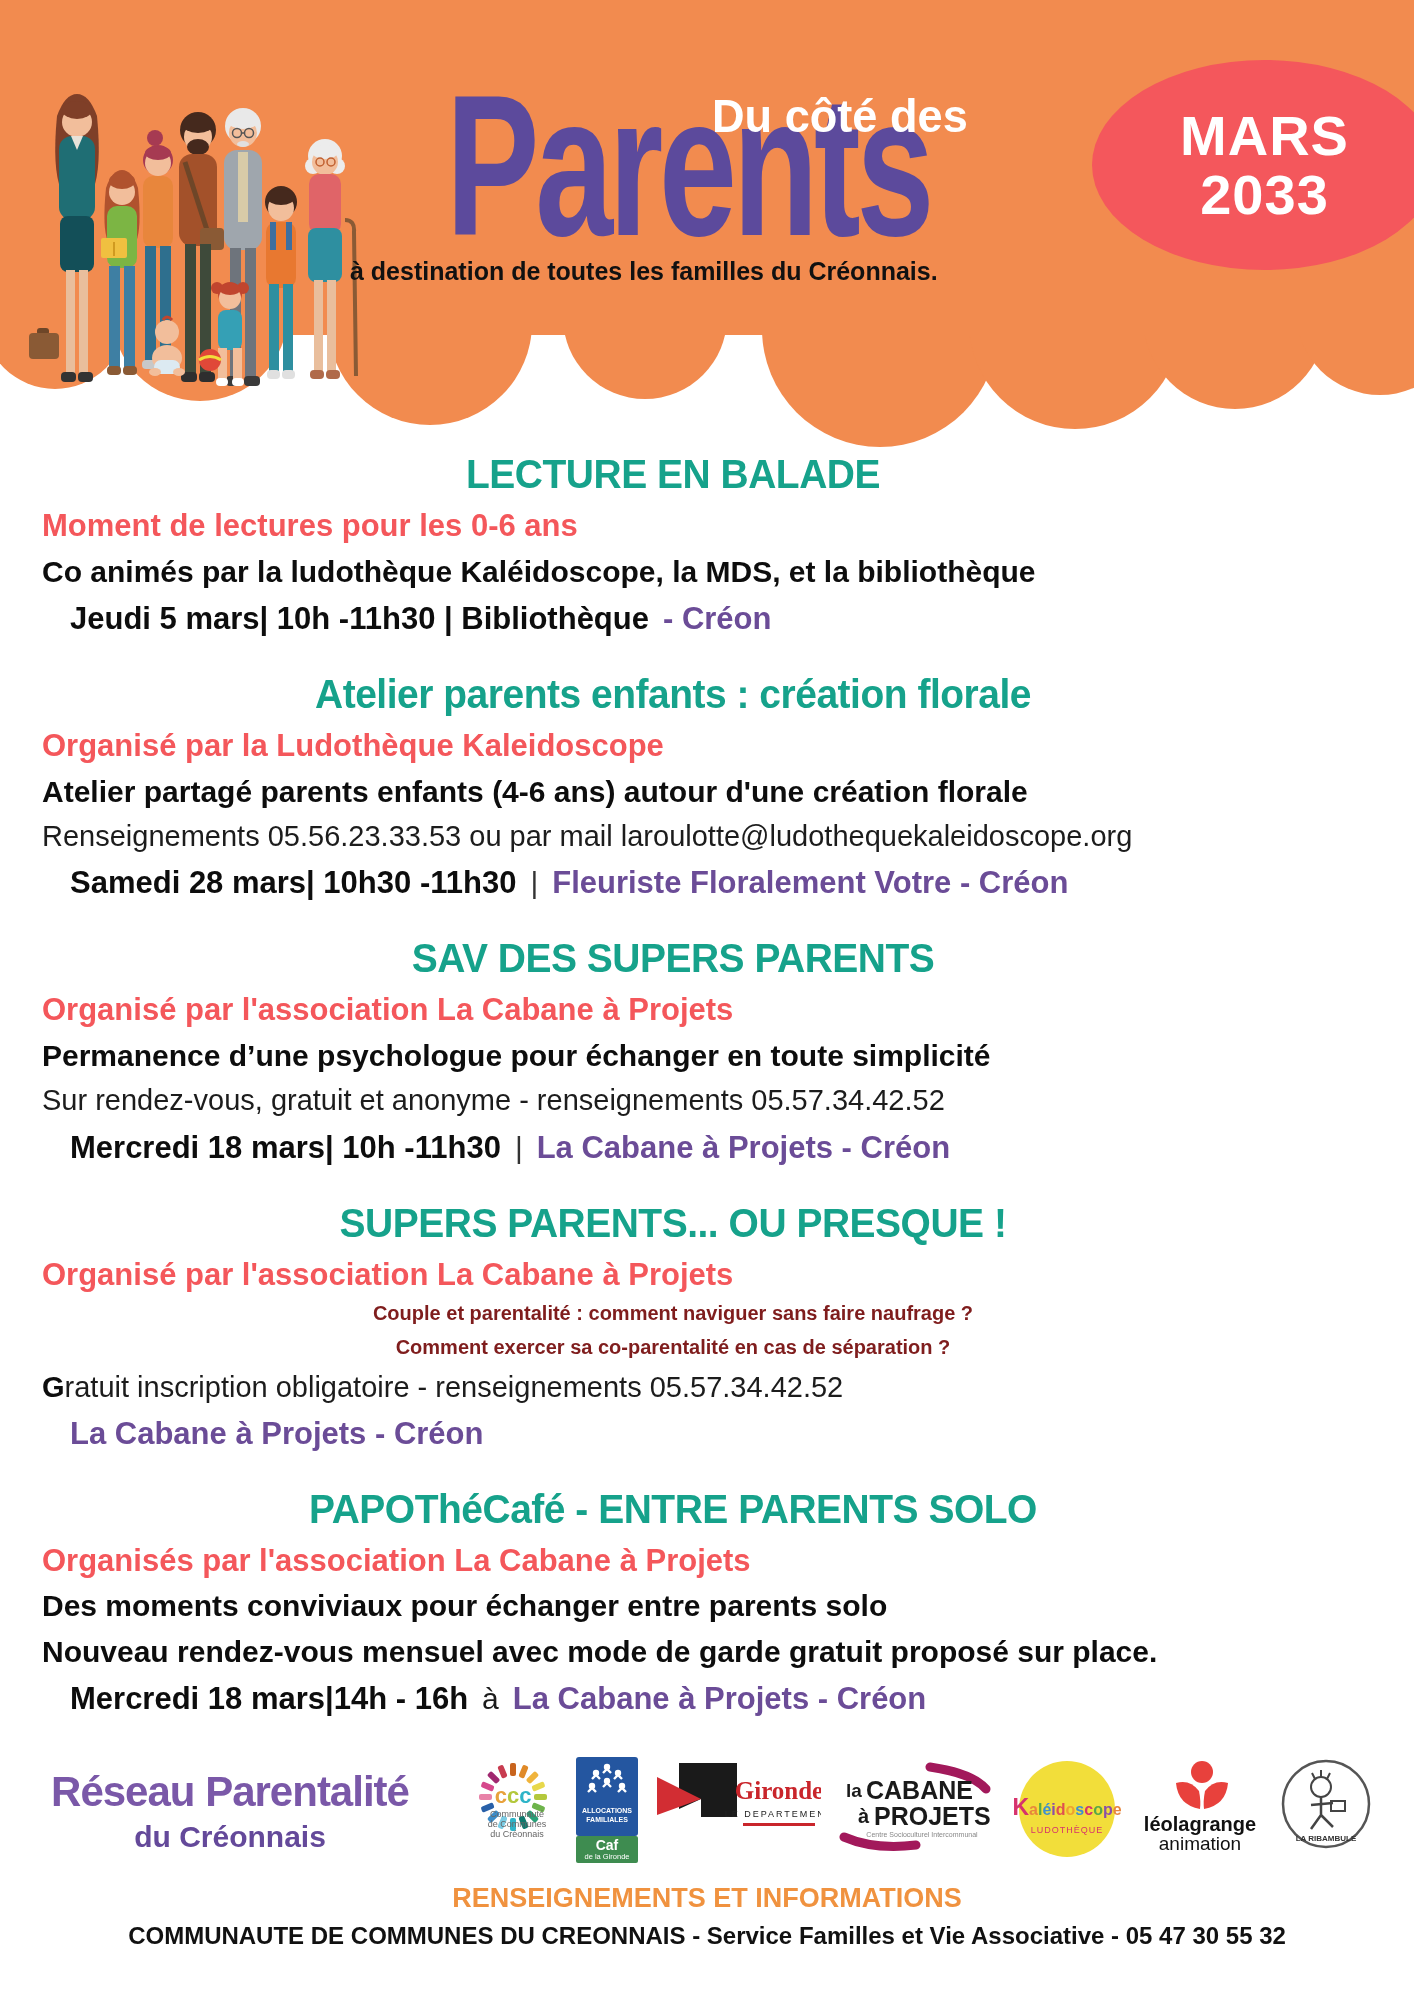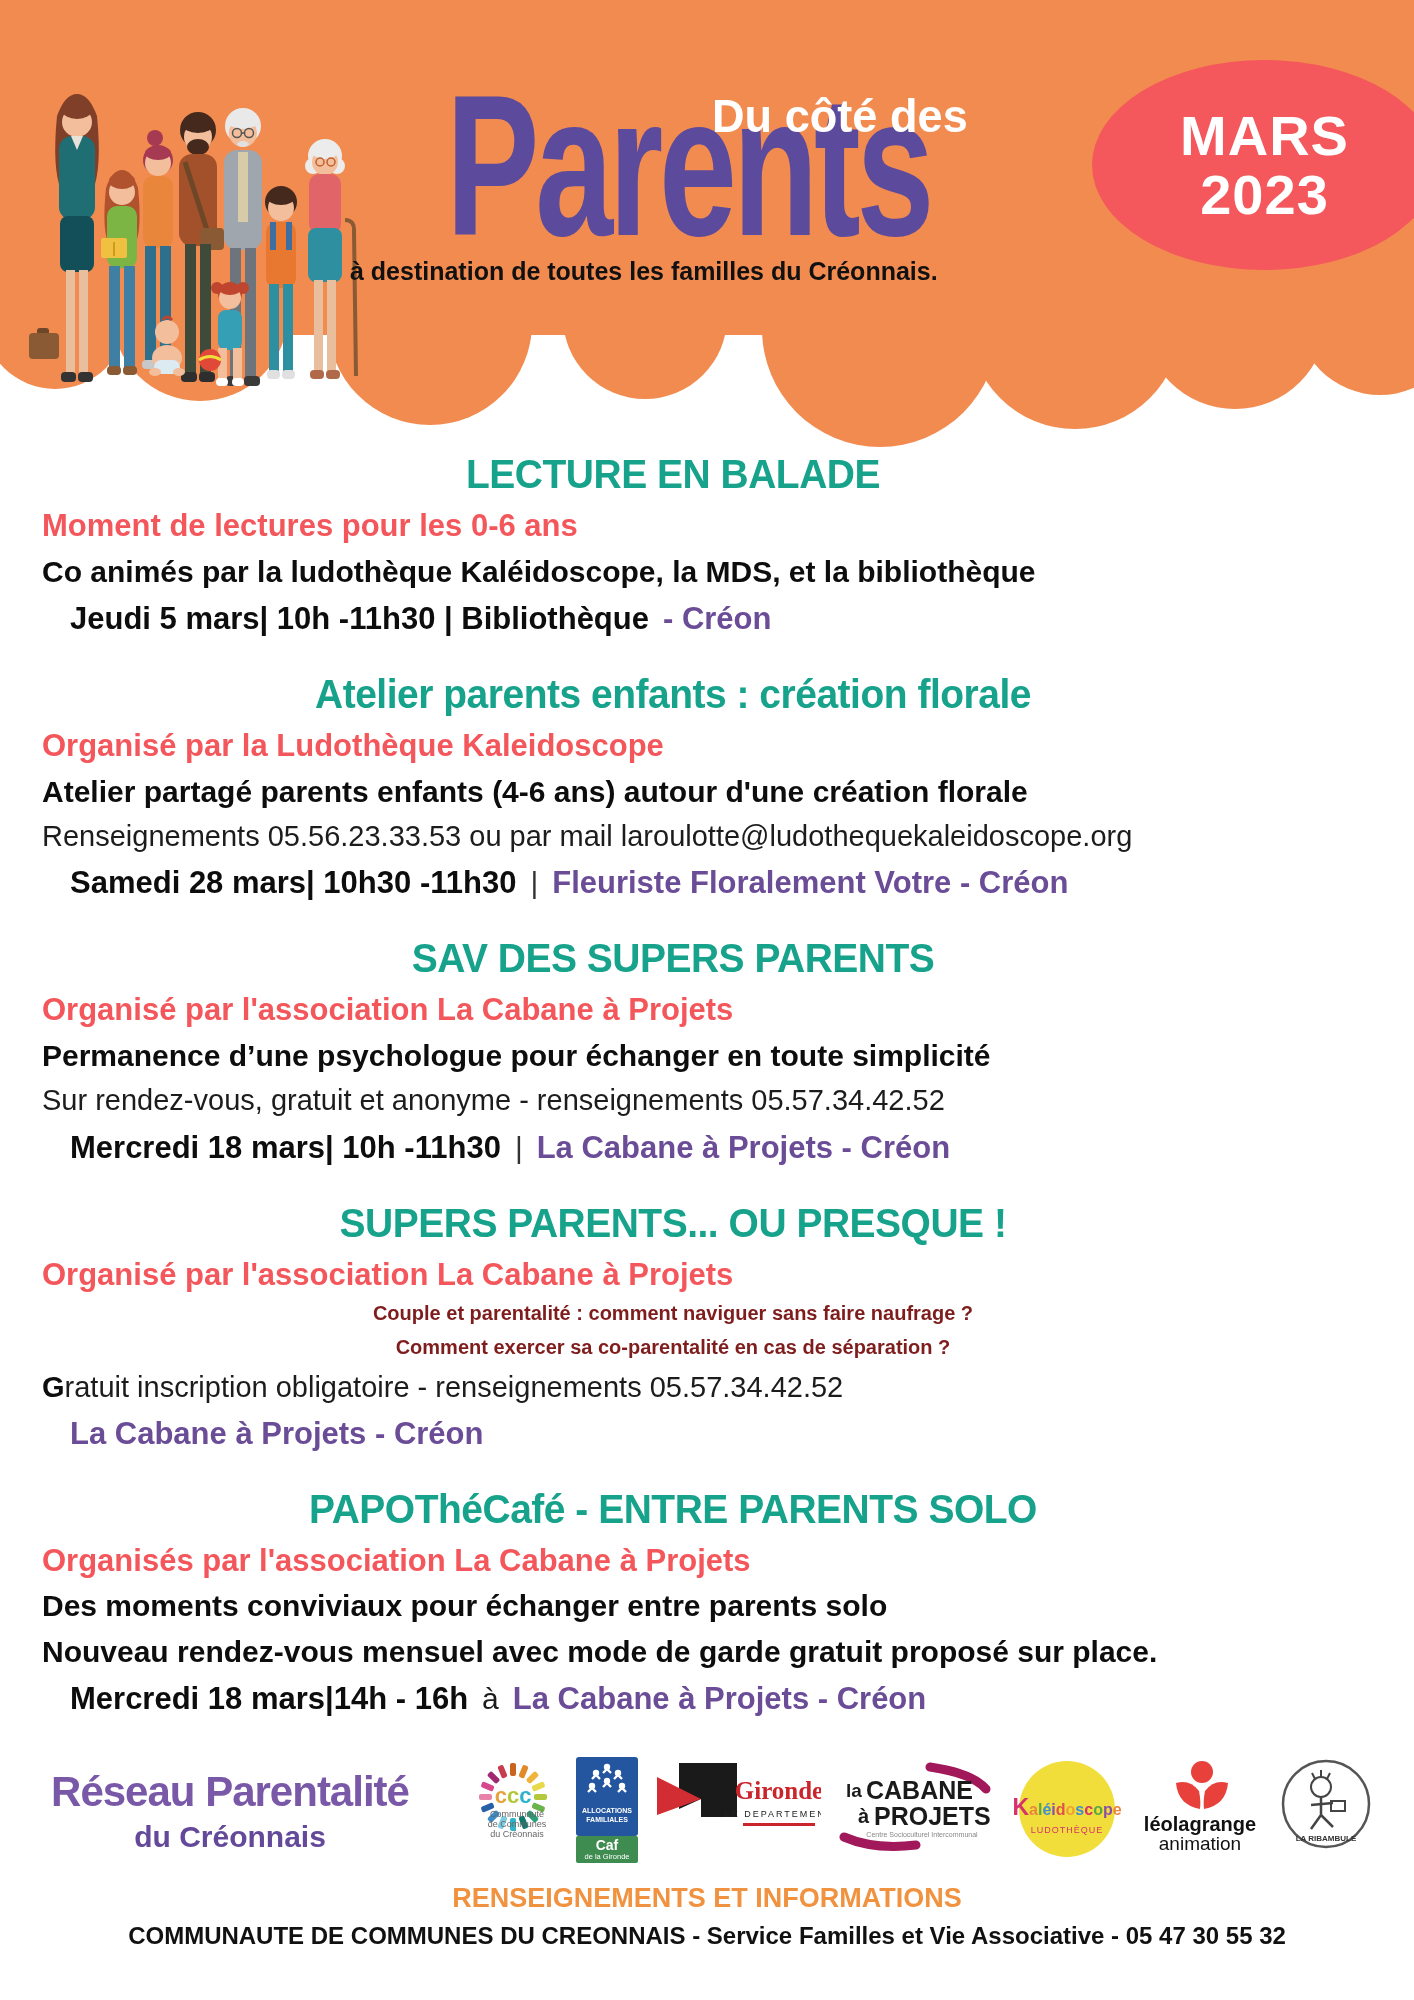--- a/index.html
+++ b/index.html
@@ -189,21 +189,21 @@
         <ellipse cx="-12" cy="302" rx="6" ry="4" fill="#F2BE9B"></ellipse>
           <ellipse cx="12" cy="302" rx="6" ry="4" fill="#F2BE9B"></ellipse>
       </g>
     </svg>
 
     <div class="kicker">Du côté des</div>
     <div class="logo-word">Parents</div>
 
     <div class="badge">
       <div>MARS</div>
-      <div>2023</div>
+      <div>2033</div>
     </div>
 
     <div class="hero-subtitle">
       <div>à destination de toutes les familles du Créonnais.</div>
     </div>
 
     <svg class="scallops" viewBox="0 0 1414 120" preserveAspectRatio="none" aria-hidden="true">
       <g fill="#F28B4F">
         <rect x="0" y="-12" width="1414" height="12"></rect>
         <circle cx="55" cy="-18" r="72"></circle>

